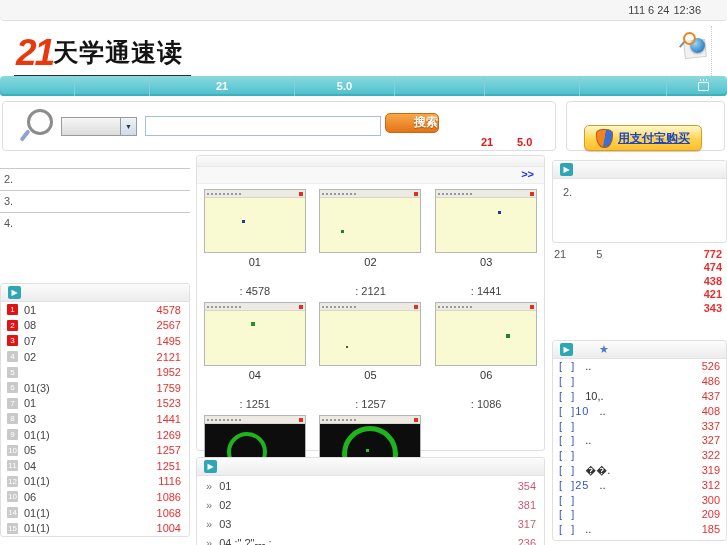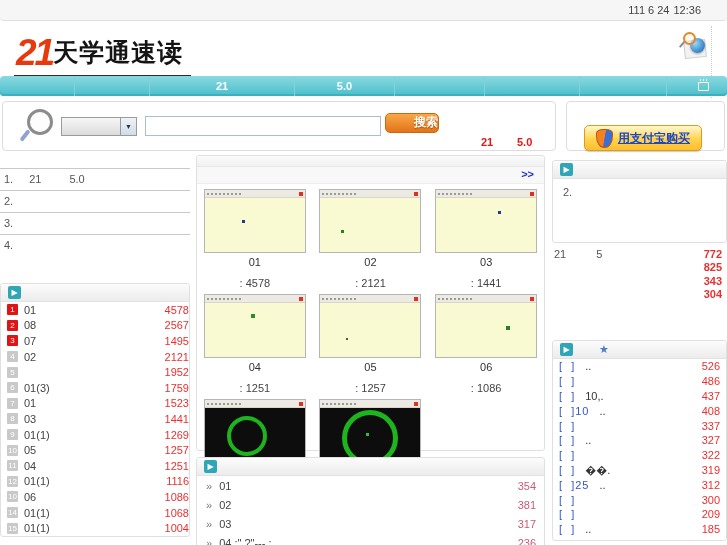--- a/index.html
+++ b/index.html
@@ -75,21 +75,21 @@
   .lm-a{margin-left:16px}.lm-b{margin-left:28px}
 
   
   #leftrank{left:0;top:283px;width:190px}
   .rrow{display:flex;align-items:center;height:15.6px;cursor:pointer}
   .rrow:first-of-type{margin-top:4px}
   .badge{width:11px;height:11px;margin:0 6px;border-radius:1px;background:#c9c9c9;color:#fff;font-size:8px;
          display:inline-flex;align-items:center;justify-content:center;flex:none}
   .badge.top{background:#e01414}
   .rlbl{flex:1;color:#444}
-  .rcnt{color:#e83030;margin-right:0}
+  .rcnt{color:#e83030;margin-right:8px}
 
   
   #gallery{left:196px;top:155px;width:349px;height:296px}
   .g-top{height:10px;background:linear-gradient(#fbfbfb,#f1f1f1);border-bottom:1px solid #e8e8e8;border-radius:4px 4px 0 0}
   .g-more{height:16px;background:#f8f8f8;border-bottom:1px solid #eee;text-align:right;padding-right:10px;line-height:15px}
   .g-more a{color:#2233ee;font-weight:bold;font-size:11px;text-decoration:none;cursor:pointer}
   .grid{display:grid;grid-template-columns:repeat(3,1fr);row-gap:5px;padding-top:5px}
   .cell{text-align:center;cursor:pointer}
   .thumb{width:100px;height:62px;margin:0 auto;border:1px solid #b5b5b5;display:flex;flex-direction:column;text-align:left}
   .tb{height:7px;background:#eceae2;border-bottom:1px solid #d8d5c9;display:flex;align-items:center;justify-content:space-between;padding:0 2px;flex:none}
@@ -111,21 +111,21 @@
   .c8 .tbody{background-color:#151515;background-image:radial-gradient(#c22016 1.1px,rgba(0,0,0,0) 1.5px);
              background-size:6px 5px;background-position:3px 3px}
   .c8 .tbody::after{content:"";position:absolute;right:0;top:0;bottom:0;width:11px;
       background:radial-gradient(circle at 5px 6px,#35b335 2.5px,transparent 3px),
                  radial-gradient(circle at 5px 15px,#3a6fd8 2.5px,transparent 3px),
                  radial-gradient(circle at 5px 24px,#cc3322 2.5px,transparent 3px),
                  radial-gradient(circle at 5px 35px,#3a6fd8 1.5px,transparent 2px),
                  radial-gradient(circle at 5px 42px,#ccbb33 1.5px,transparent 2px),
                  radial-gradient(circle at 5px 49px,#cc3322 1.5px,transparent 2px),#151515}
   .tlabel{font-size:11px;color:#333;margin-top:3px}
-  .tcount{font-size:11px;color:#444;margin-top:9px}
+  .tcount{font-size:11px;color:#444;margin-top:17px}
 
   
   #centerlist{left:196px;top:457px;width:349px;height:120px}
   .clrow{display:flex;align-items:center;height:19px;cursor:pointer}
   .clrow:first-of-type{margin-top:3px}
   .chev{color:#777;margin:0 7px 0 9px;font-size:11px}
   .cl-lbl{color:#444}
   .cl-cnt{margin-left:auto;margin-right:8px;color:#c95c74}
 
   
@@ -194,21 +194,20 @@
   <span id="tag50" class="tagred abs">5.0</span>
 </div>
 <div id="buybox" class="abs">
   <div class="alipay">
     <span class="shield"></span>
     <span>用支付宝购买</span>
   </div>
 </div>
 
 <div id="leftmenu" class="abs">
-  <div class="lm-row"><span>1.</span><span class="lm-a">21</span><span class="lm-b">5.0</span></div>
   <div class="lm-row"><span>2.</span></div>
   <div class="lm-row"><span>3.</span></div>
   <div class="lm-row"><span>4.</span></div>
 </div>
 
 <div id="leftrank" class="abs panel">
   <div class="p-head">
       <span class="arrow-icon">▶</span>
     </div>
   <div class="rrow">
@@ -428,27 +427,30 @@
   <div class="rt-row2"><span>2.</span></div>
 </div>
 
 <div id="rightstats" class="abs">
   <div class="rs-row">
       <span class="rs-l1">21</span>
       <span class="rs-l2">5</span>
       <span class="rs-v">772</span>
     </div>
   <div class="rs-row">
-      <span class="rs-v">825</span>
+      <span class="rs-v">474</span>
+    </div>
+  <div class="rs-row">
+      <span class="rs-v">438</span>
+    </div>
+  <div class="rs-row">
+      <span class="rs-v">421</span>
     </div>
   <div class="rs-row">
       <span class="rs-v">343</span>
-    </div>
-  <div class="rs-row">
-      <span class="rs-v">304</span>
     </div>
 </div>
 
 <div id="rightfav" class="abs panel">
   <div class="p-head">
       <span class="arrow-icon">▶</span>
       <span class="star-icon">★</span>
     </div>
   <div class="fv-row">
       <span class="br">[  ]</span>

